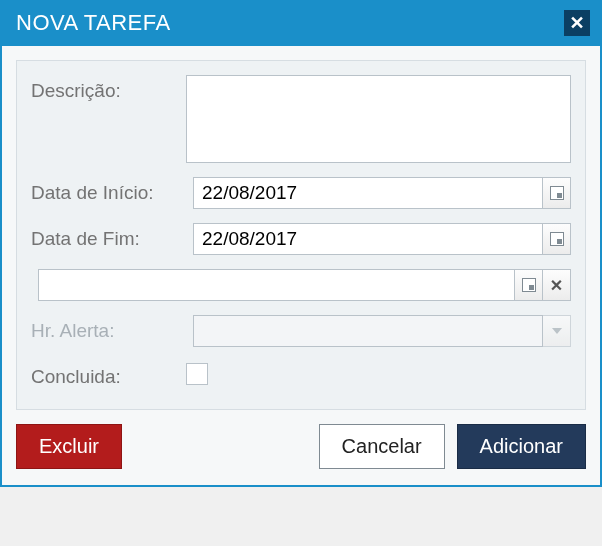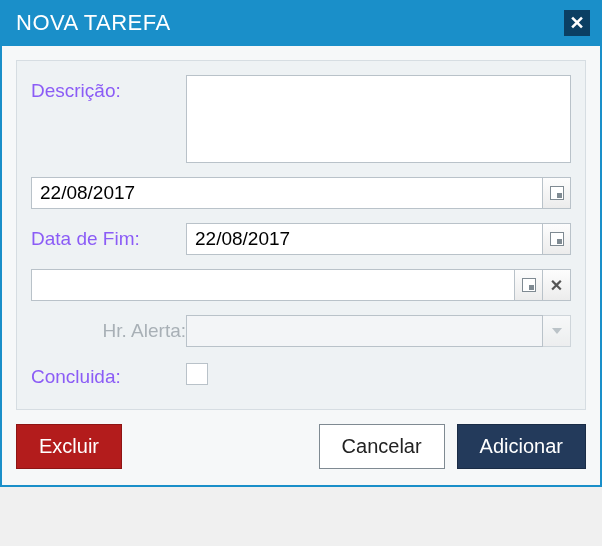--- a/index.html
+++ b/index.html
@@ -53,44 +53,45 @@
     }
     .row {
       display: flex;
       align-items: flex-start;
       margin-bottom: 14px;
     }
     .row:last-child { margin-bottom: 0; }
     .label {
       width: 155px;
       font-size: 19px;
-      color: #8b5cf6;
+      color: #737373;
       padding-top: 4px;
       line-height: 1.25;
     }
-    .label.disabled { color: #a8b0b6; text-align: right; }
+    .label.disabled { color: #a8b0b6; }
     .field { flex: 1; display: flex; align-items: stretch; }
     textarea {
       width: 100%;
       height: 88px;
       border: 1px solid #b9c2c9;
       padding: 6px 8px;
       font-family: inherit;
       font-size: 17px;
       resize: none;
       background: #fff;
     }
     .date-input, .text-input {
       flex: 1;
       border: 1px solid #b9c2c9;
       background: #fff;
       font-family: inherit;
       font-size: 19px;
       padding: 3px 8px;
       height: 32px;
+      margin-left: 7px;
     }
     .text-input.disabled, .date-input.disabled {
       background: #f3f5f7;
       color: #bbb;
     }
     .icon-btn {
       width: 28px;
       border: 1px solid #b9c2c9;
       border-left: none;
       background: linear-gradient(#fdfdfd,#ececec);
@@ -177,20 +178,21 @@
     <div class="form-area">
 
       <div class="row">
         <div class="label">Descrição:</div>
         <div class="field">
           <textarea style=""></textarea>
         </div>
       </div>
 
       <div class="row">
+        <div class="label">Data de Início:</div>
         <div class="field">
           <input class="date-input" type="text" value="22/08/2017" style="">
           <div class="icon-btn">
             <span class="cal-icon"></span>
           </div>
         </div>
       </div>
 
       <div class="row">
         <div class="label">Data de Fim:</div>

